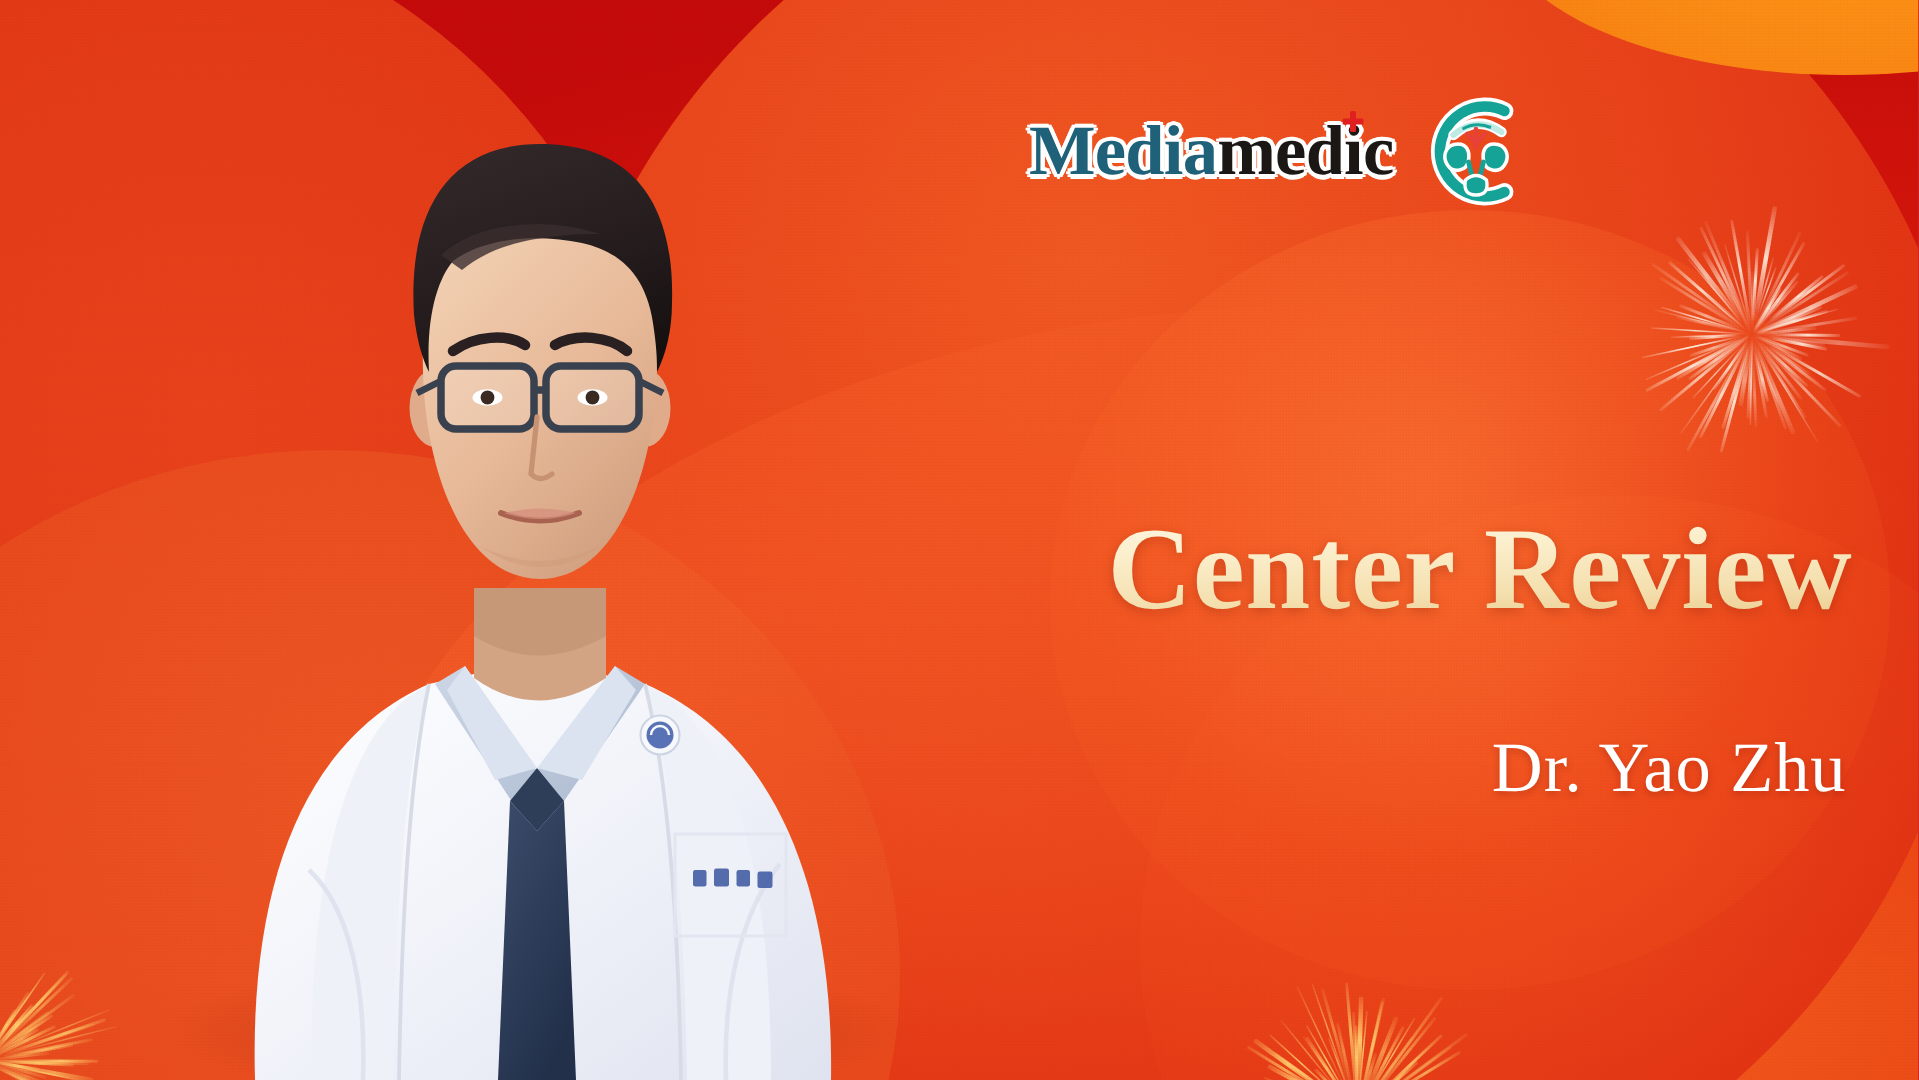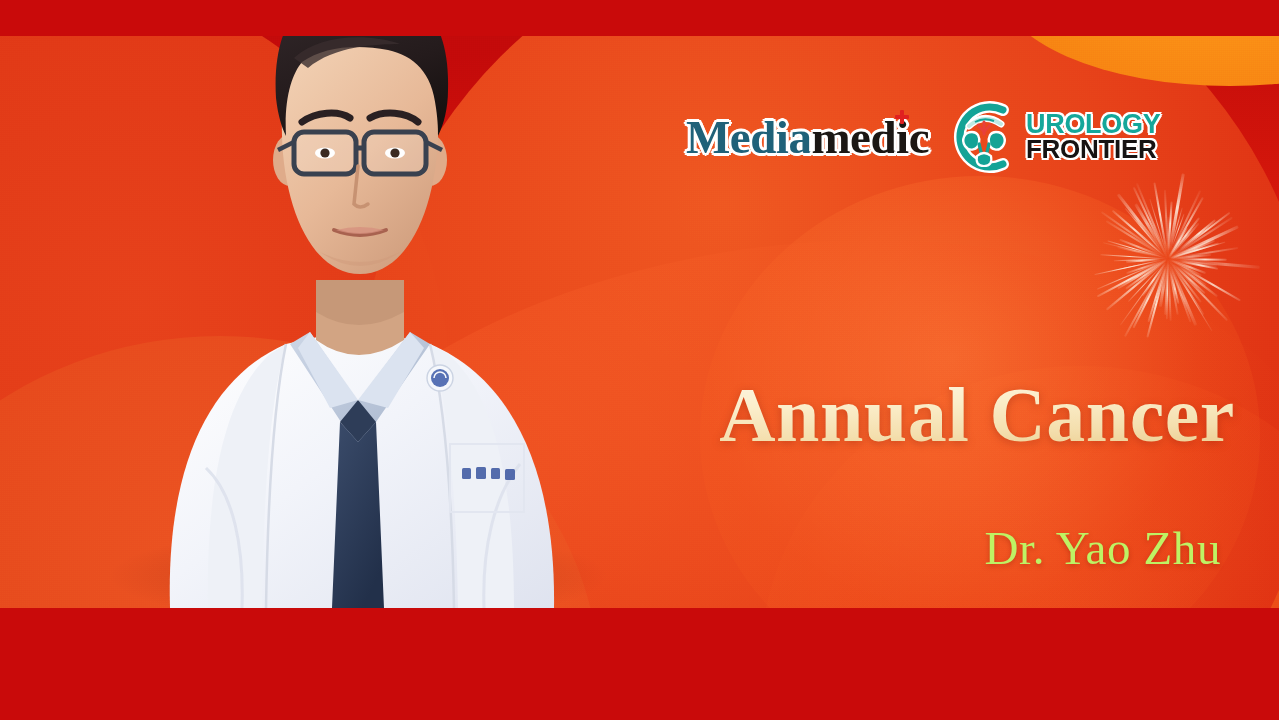--- a/index.html
+++ b/index.html
@@ -6,24 +6,23 @@
   * { margin:0; padding:0; box-sizing:border-box; }
   html, body {
     width:1279px; height:720px;
     overflow:hidden;
     background:#c90a0a;
     font-family:"Liberation Serif", serif;
   }
 
   #stage {
     position:relative;
-    width:1279px; height:572px;
+    width:1279px; height:720px;
     overflow:hidden;
     background:#cf0d0c;
-    margin-top:36px;
   }
 
   
   .bg-layer { position:absolute; inset:0; overflow:hidden; }
 
   .shape { position:absolute; border-radius:50%; }
 
   
   .bg-base {
     position:absolute; inset:0;
@@ -191,24 +190,24 @@
     -webkit-background-clip:text;
     background-clip:text;
     color:transparent;
     -webkit-text-fill-color:transparent;
     text-shadow:none;
     filter:drop-shadow(0 2px 4px rgba(120,18,6,.30));
   }
 
   .speaker {
     position:absolute;
-    right:58px; top:487px;
+    right:48px; top:487px;
     z-index:12;
     text-align:right;
-    color:#bef264;
+    color:#ffffff;
   }
   .speaker-name {
     font-family:"Liberation Serif", serif;
     font-size:47px;
     font-weight:400;
     line-height:1.08;
     letter-spacing:.6px;
     white-space:nowrap;
     text-shadow:0 2px 5px rgba(130,22,8,.35);
   }
@@ -531,28 +530,24 @@
 
           <path d="M32 44 L35 56" stroke="#14a396" stroke-width="3.2" stroke-linecap="round"></path>
           <path d="M42 44 L39 56" stroke="#14a396" stroke-width="3.2" stroke-linecap="round"></path>
 
           <path d="M30 56 Q37 50 44 56 Q46 66 37 66 Q28 66 30 56 Z" fill="#14a396" stroke="#ffffff" stroke-width="2.2"></path>
 
           <path d="M37 22 L37 34" stroke="#e8403a" stroke-width="3" stroke-linecap="round"></path>
           <path d="M31 25 L37 32 L43 25" fill="none" stroke="#e8403a" stroke-width="2.6" stroke-linecap="round"></path>
         </svg>
       </span>
-      <span class="uf-text">
-        <span class="uf-l1">UROLOGY</span>
-        <span class="uf-l2">FRONTIER</span>
-      </span>
     </div>
   </div>
 
-  <div class="headline">Annual Cancer</div>
+  <div class="headline">Center Review</div>
 
   <div class="speaker">
     <div class="speaker-name">Dr. Yao Zhu</div>
     <div class="speaker-affil">
       <br>
     </div>
   </div>
 
 </div>
 

